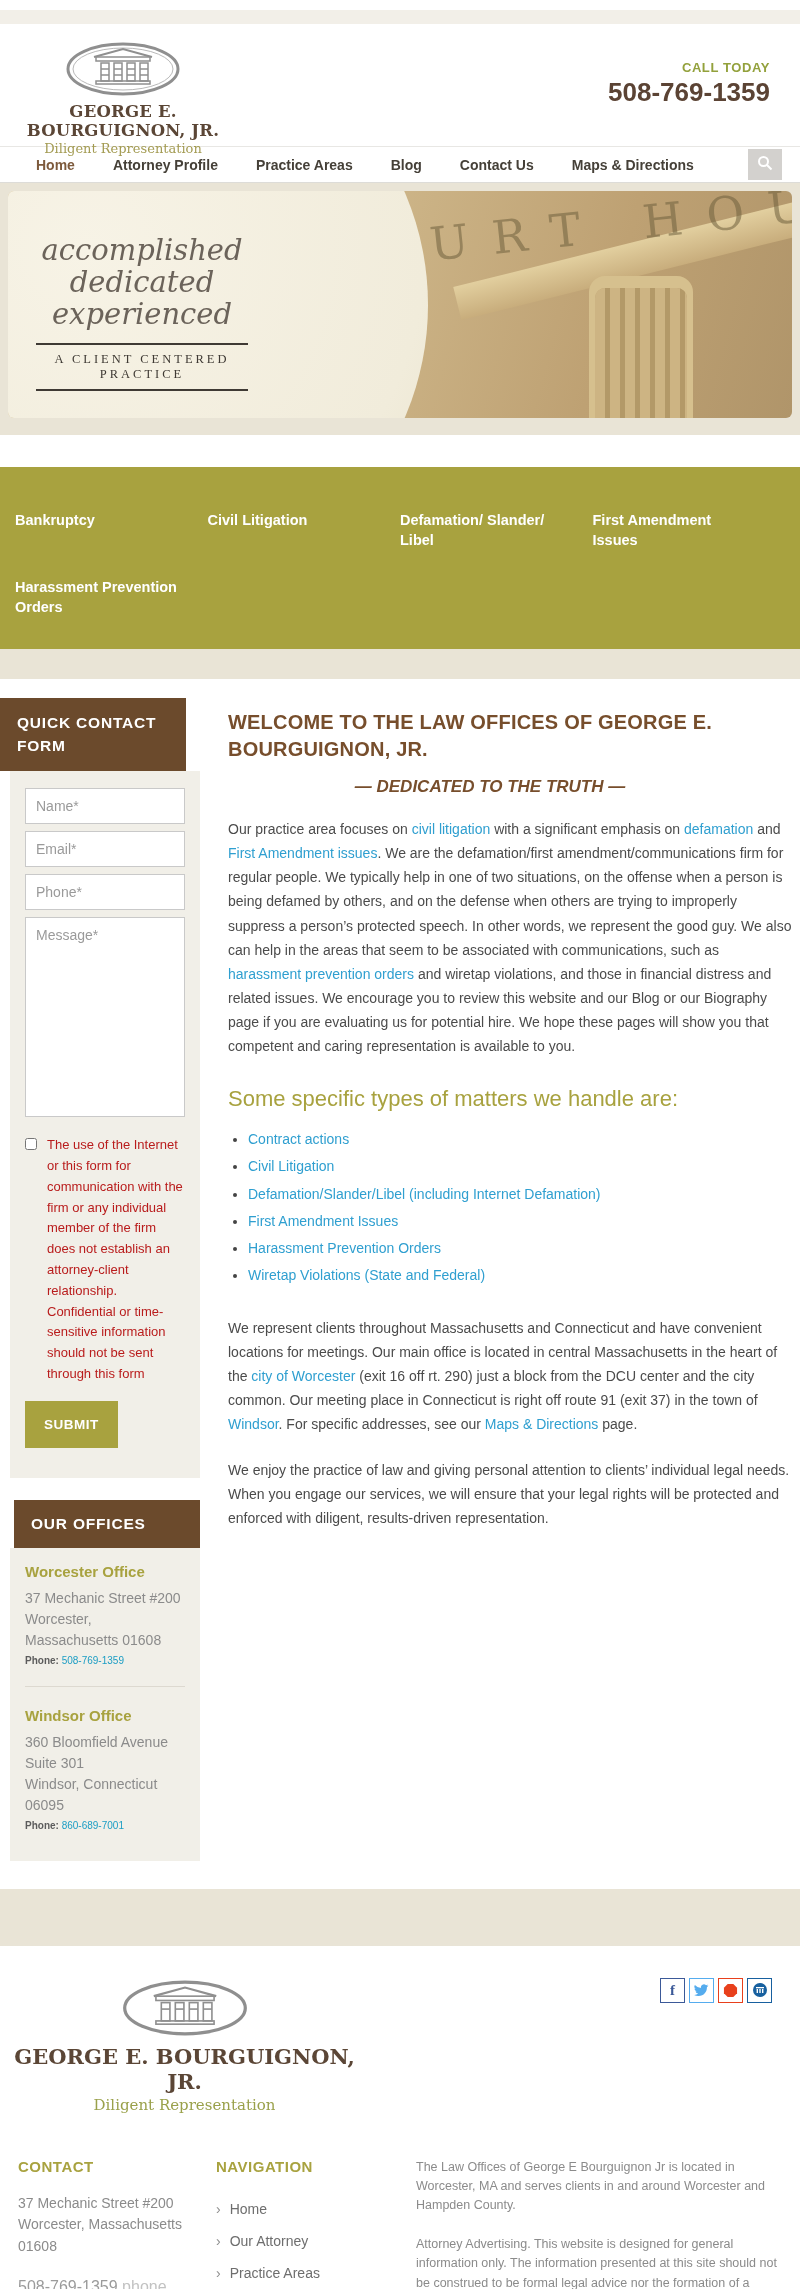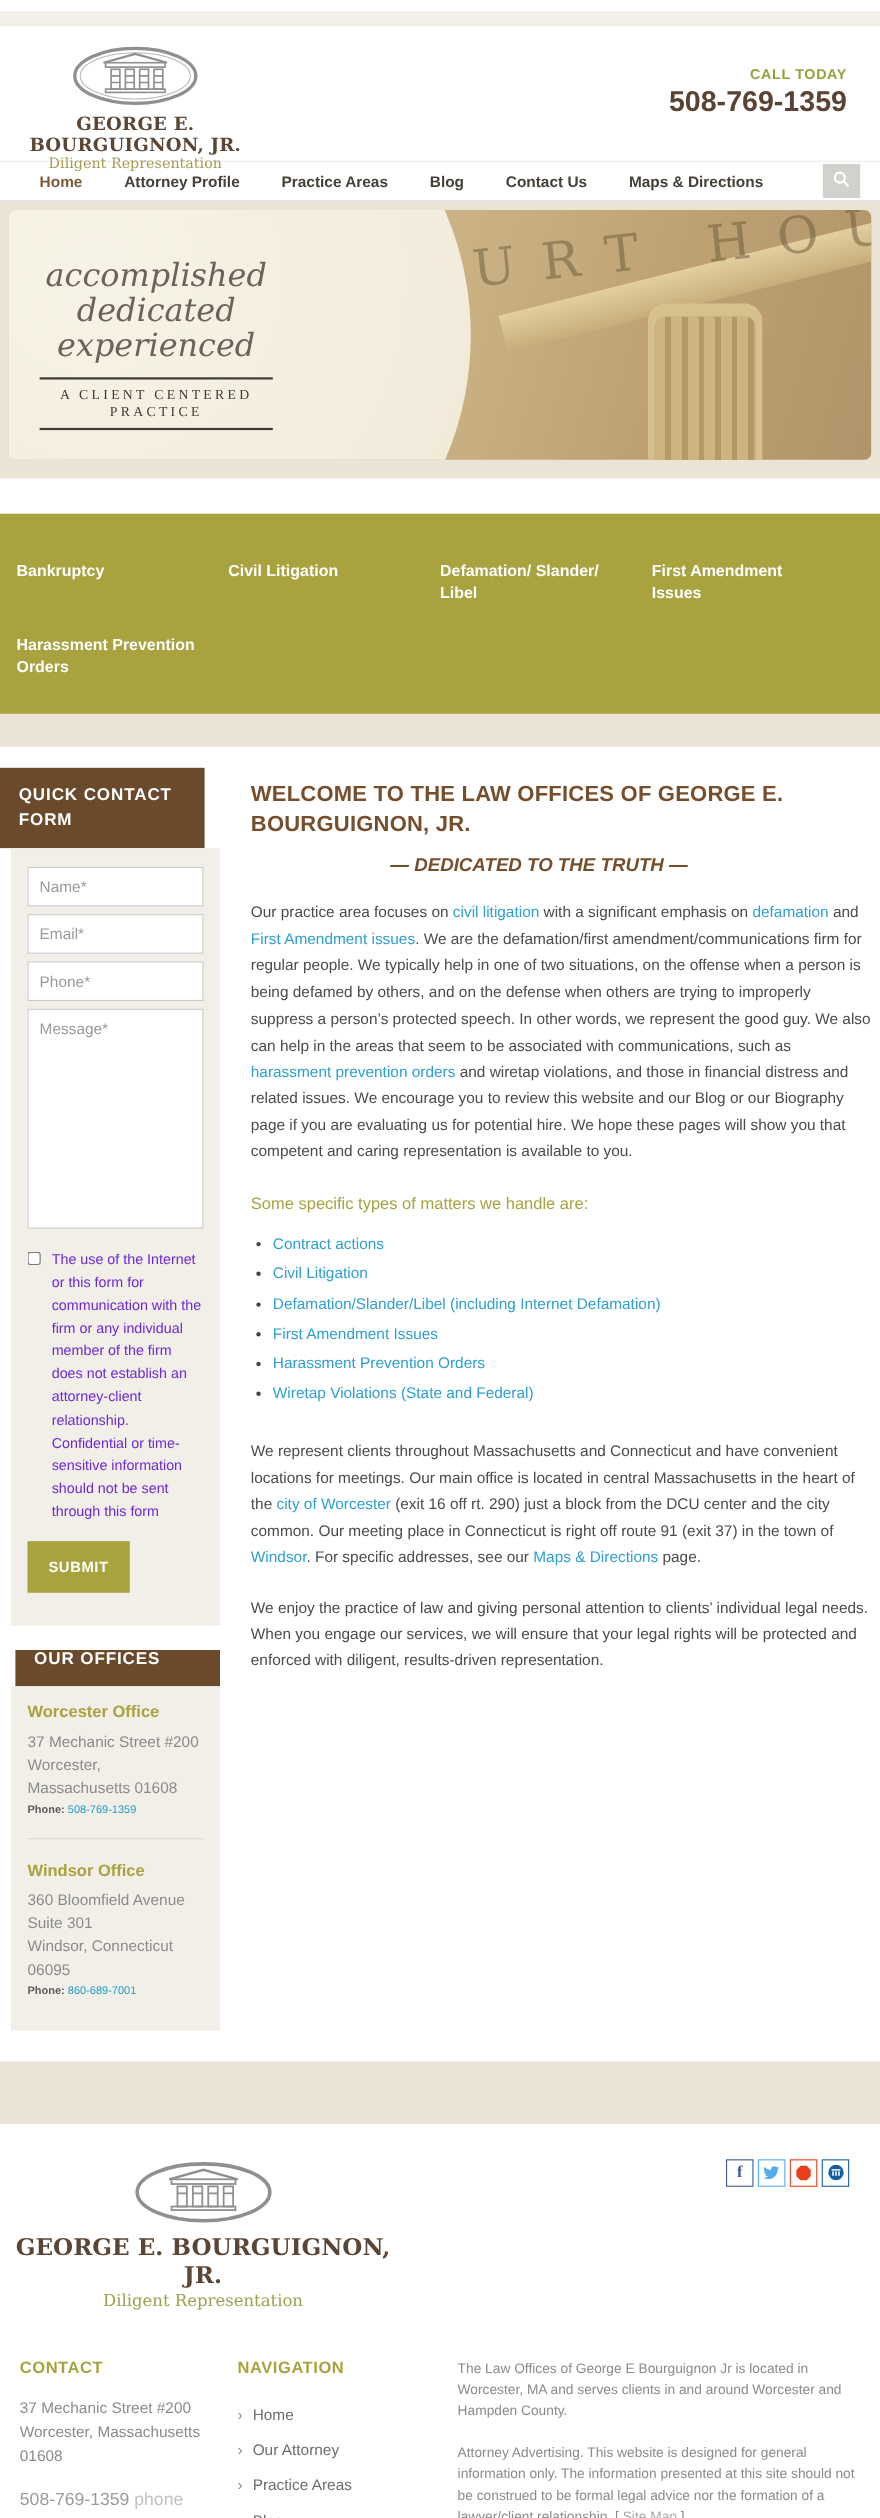--- a/index.html
+++ b/index.html
@@ -53,40 +53,40 @@
   .panel-header { width:186px; background:#6b4a2c; color:#fff; font-size:15.5px; font-weight:bold;
           letter-spacing:.8px; line-height:1.45; padding:14px 18px 14px 17px; }
   .form-panel { margin-left:10px; width:190px; background:#f1efe8; padding:17px 15px 30px; }
   .form-panel input[type=text], .form-panel textarea { display:block; width:100%; border:1px solid #c9c9c9;
           background:#fff; font-family:"Liberation Sans", sans-serif; font-size:14px; color:#444;
           padding:9px 10px; margin-bottom:7px; }
   .form-panel textarea { height:200px; resize:none; }
   .form-panel ::placeholder { color:#9a9a9a; opacity:1; }
   .check-row { display:flex; gap:10px; margin-top:18px; }
   .check-row input { width:12px; height:12px; margin-top:3px; flex-shrink:0; }
-  .disclaimer { font-size:13px; color:#6d28d9; line-height:1.6; }
+  .disclaimer { font-size:13px; color:#b91c1c; line-height:1.6; }
   .submit { margin-top:16px; background:#a8a23f; color:#fff; border:none; font-size:13.5px; font-weight:bold;
           letter-spacing:.5px; padding:16px 19px; cursor:pointer; font-family:"Liberation Sans", sans-serif; }
   .offices-header { width:186px; margin:22px 0 0 14px; background:#6b4a2c; color:#fff; font-size:15.5px;
-          font-weight:bold; letter-spacing:.8px; padding:0 18px 15px 17px; }
+          font-weight:bold; letter-spacing:.8px; padding:15px 18px 15px 17px; }
   .offices-panel { margin-left:10px; width:190px; background:#f1efe8; padding:15px 15px 30px; }
   .office-name { color:#a8a23f; font-size:15px; font-weight:bold; margin-bottom:8px; }
   .office-line { color:#8b8b8b; font-size:14px; line-height:1.5; }
   .office-phone { margin-top:4px; font-size:10px; }
   .office-phone b { color:#5c5c5c; }
   .office-phone a { color:#1b9dc4; }
   .office-div { border:none; border-top:1px solid #ddd9d0; margin:20px 0; }
 
   
   .main { flex:1; margin:0 8px 0 28px; padding-top:30px; }
   .welcome { font-size:20px; font-weight:bold; color:#774e2c; line-height:1.35; letter-spacing:.2px; }
   .dedicated { text-align:center; font-style:italic; font-weight:bold; font-size:17px; color:#774e2c; margin:14px 40px 20px 0; }
   .body-p { font-size:14px; line-height:1.72; color:#4b4b4b; margin-bottom:22px; }
   .body-p a, .matters a { color:#2f9fd0; }
-  .sub-olive { color:#a8a23f; font-size:15px; font-weight:400; margin:28px 0 14px; }
+  .sub-olive { color:#a8a23f; font-size:22px; font-weight:400; margin:28px 0 14px; }
   .matters { padding-left:20px; margin-bottom:26px; }
   .matters li { font-size:14px; line-height:1.95; color:#444; }
 
   
   .band { height:57px; background:#e9e4d6; }
   .footer { background:#fff; position:relative; padding-top:34px; }
   .social { position:absolute; top:32px; right:28px; display:flex; gap:4px; }
   .social a { width:25px; height:25px; border:1px solid; display:flex; align-items:center; justify-content:center; background:#fff; }
   .soc-fb { border-color:#3b5998 !important; color:#3b5998; font-weight:bold; font-size:15px; font-family:"Liberation Serif", serif; }
   .soc-tw { border-color:#55acee !important; }

